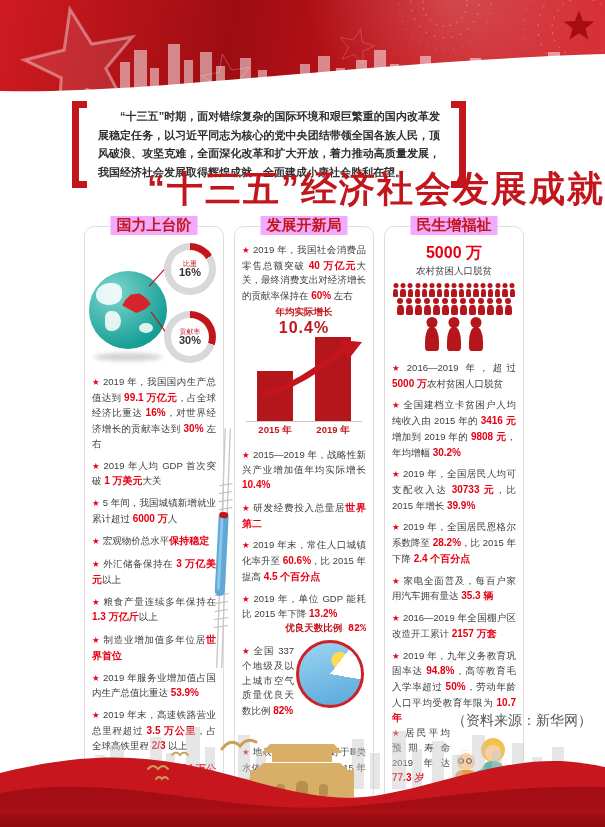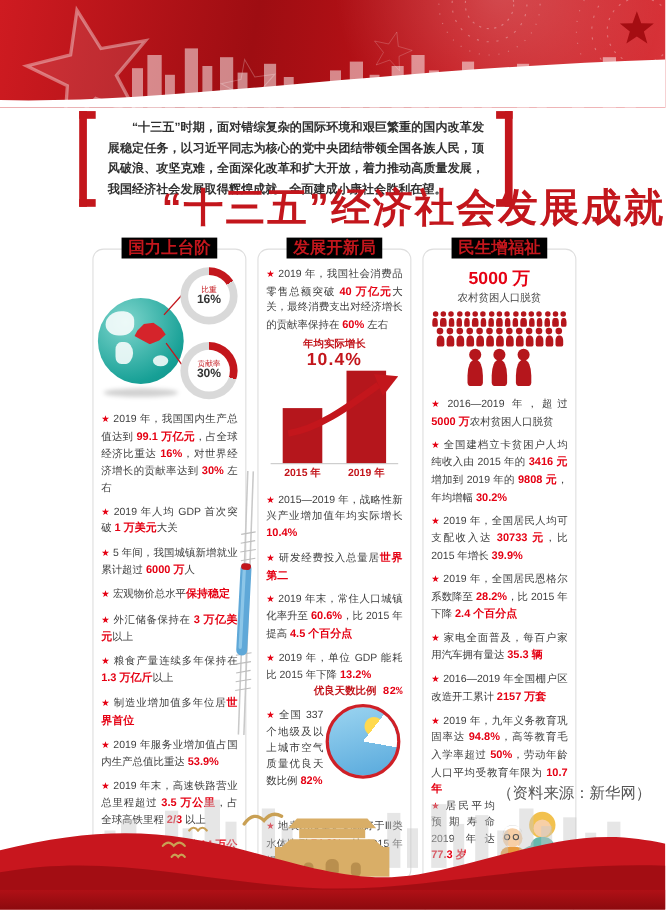--- a/index.html
+++ b/index.html
@@ -20,21 +20,21 @@
   .intro::after{right:0;border-left:none;}
   .intro p{margin:0;font-size:11px;line-height:1.7;color:#2f2f2f;font-weight:bold;text-indent:2em;text-align:justify;}
   
   .main-title{position:absolute;top:165px;left:0;width:100%;text-align:right;
     font-size:36px;font-weight:bold;color:#c3161c;letter-spacing:2px;}
   
   .columns{position:absolute;top:226px;left:84px;width:440px;display:flex;gap:10px;align-items:flex-start;}
   .card{width:140px;box-sizing:border-box;border:1.5px solid #dedede;border-radius:10px;background:#fff;
     padding:16px 7px 10px;position:relative;}
   .c1{min-height:507px}.c2{min-height:507px}.c3{min-height:479px}
-  .card-header{position:absolute;top:-11px;left:50%;transform:translateX(-50%);background:#000000;
+  .card-header{position:absolute;top:-11px;left:50%;transform:translateX(-50%);background:#f0abfc;
     padding:0 6px;font-size:15px;font-weight:bold;color:#c3161c;white-space:nowrap;}
   .item{font-size:9.5px;line-height:1.55;color:#3d3d3d;margin:0 0 7px;text-align:justify;}
   .item:last-child{margin-bottom:0;}
   .star{color:#e50113;font-size:8.5px;margin-right:3px;}
   .hl{color:#e50113;font-weight:bold;font-size:10px;}
   
   .gfx1{position:relative;height:124px;margin-bottom:8px;}
   .globe{position:absolute;left:-3px;top:28px;width:78px;height:78px;border-radius:50%;
     background:radial-gradient(circle at 32% 28%, #7fd6cd, #17a096 72%, #0d8c84);}
   .land{position:absolute;background:rgba(255,255,255,.85);}

